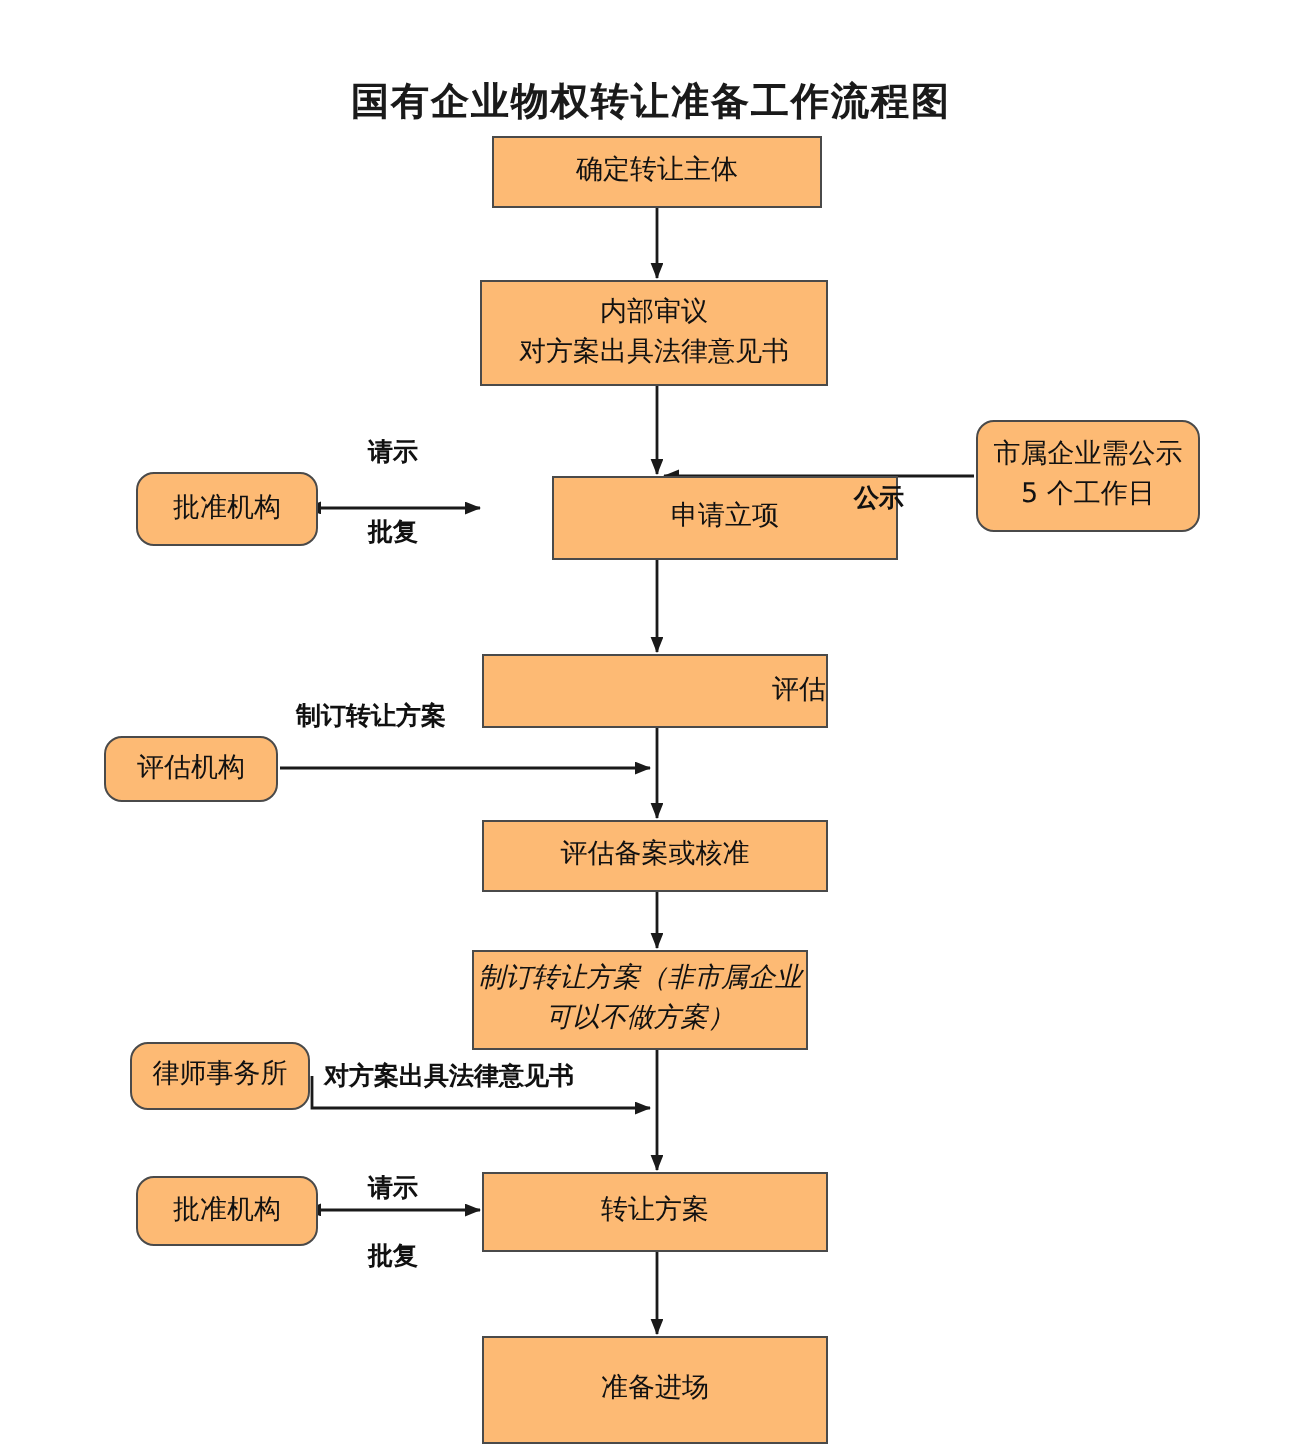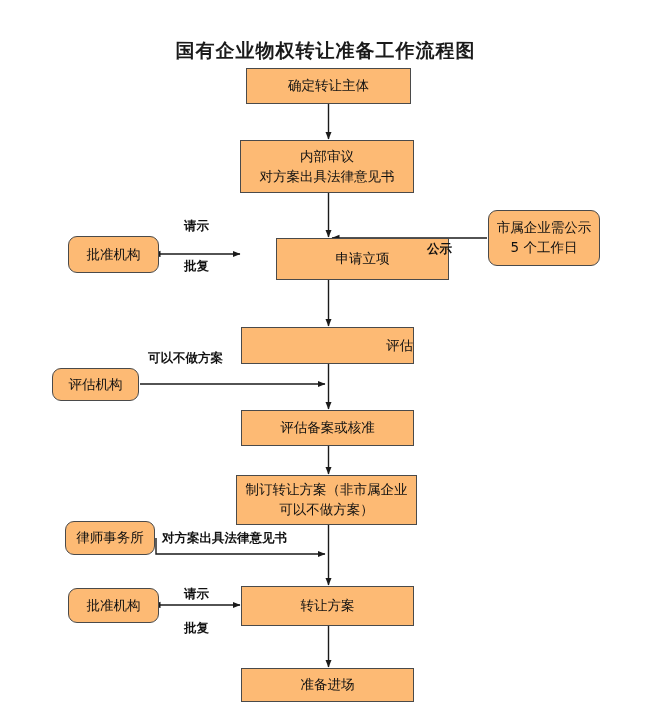--- a/index.html
+++ b/index.html
@@ -137,42 +137,42 @@
   </div>
 
   <div class="node rounded" id="node-n7" style="left: 52px; top: 368px; width: 87px; height: 33px;">
     <span class="line">评估机构</span>
   </div>
 
   <div class="node" id="node-n8" style="left: 241px; top: 410px; width: 173px; height: 36px;">
     <span class="line">评估备案或核准</span>
   </div>
 
-  <div class="node" id="node-n9" style="left: 236px; top: 475px; width: 181px; height: 50px;">
+  <div class="node" id="node-n9" style="left: 236px; top: 475px; width: 168px; height: 50px; font-style: italic;">
     <span class="line">制订转让方案（非市属企业</span>
     <span class="line">可以不做方案）</span>
   </div>
 
   <div class="node rounded" id="node-n10" style="left: 65px; top: 521px; width: 90px; height: 34px;">
     <span class="line">律师事务所</span>
   </div>
 
   <div class="node rounded" id="node-n11" style="left: 68px; top: 588px; width: 91px; height: 35px;">
     <span class="line">批准机构</span>
   </div>
 
   <div class="node" id="node-n12" style="left: 241px; top: 586px; width: 173px; height: 40px;">
     <span class="line">转让方案</span>
   </div>
 
-  <div class="node" id="node-n13" style="left: 241px; top: 668px; width: 173px; height: 34px;">
+  <div class="node" id="node-n13" style="left: 241px; top: 668px; width: 173px; height: 54px;">
     <span class="line">准备进场</span>
   </div>
 
   <div class="edge-label" id="lbl-el1" style="left: 184px; top: 218px;">请示</div>
   <div class="edge-label" id="lbl-el2" style="left: 184px; top: 258px;">批复</div>
   <div class="edge-label" id="lbl-el3" style="left: 427px; top: 208px; margin-top: 33px;">公示</div>
-  <div class="edge-label" id="lbl-el4" style="left: 148px; top: 350px;">可以不做方案</div>
+  <div class="edge-label" id="lbl-el4" style="left: 148px; top: 350px;">制订转让方案</div>
   <div class="edge-label" id="lbl-el5" style="left: 162px; top: 530px;">对方案出具法律意见书</div>
   <div class="edge-label" id="lbl-el6" style="left: 184px; top: 586px;">请示</div>
   <div class="edge-label" id="lbl-el7" style="left: 184px; top: 620px;">批复</div>
 
 </div>
 
 </body></html>

